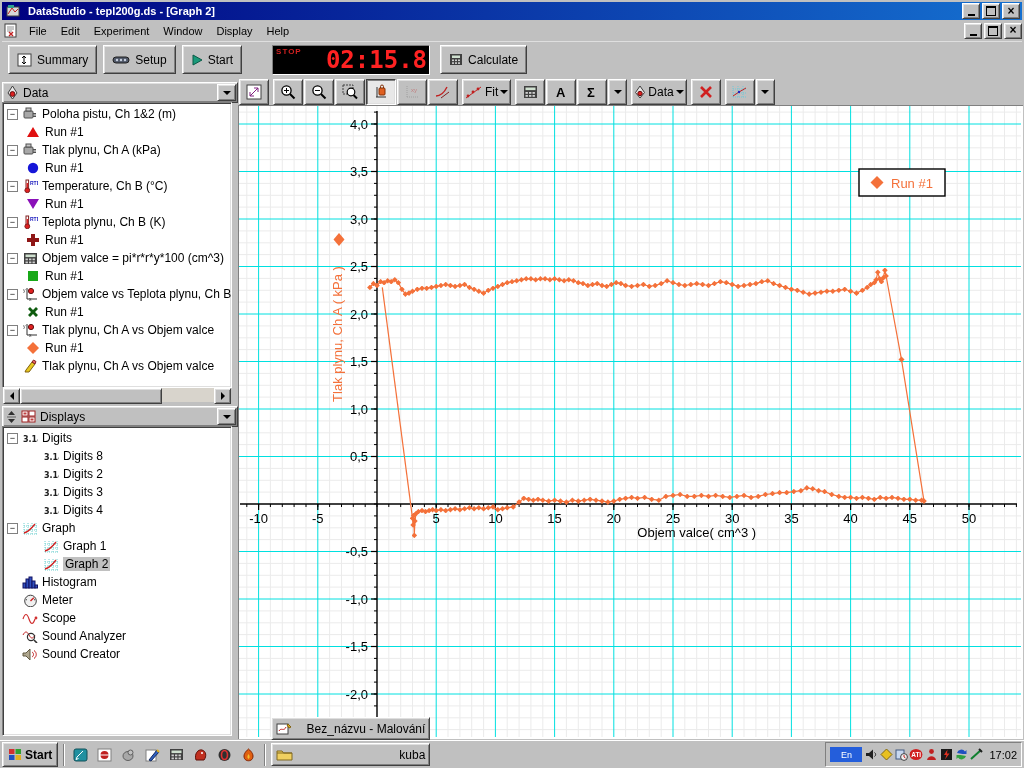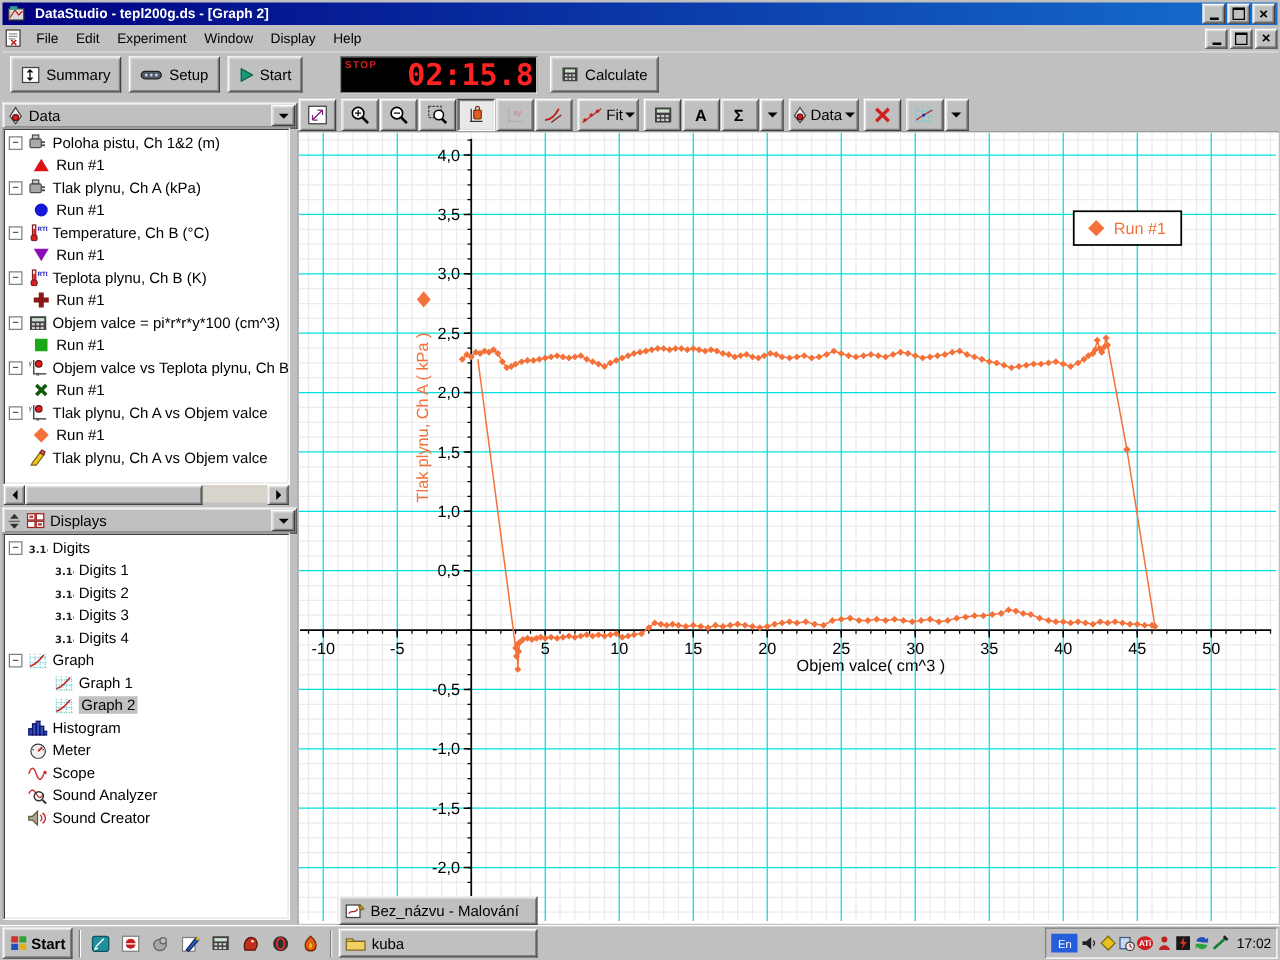--- a/index.html
+++ b/index.html
@@ -3,21 +3,21 @@
 <meta charset="utf-8">
 <style>
   html,body{margin:0;padding:0;}
   body{width:1024px;height:768px;overflow:hidden;background:#c0c0c0;
        font-family:"Liberation Sans","DejaVu Sans",sans-serif;font-size:11px;color:#000;
        -webkit-font-smoothing:none;}
   #app{position:absolute;left:0;top:0;width:1024px;height:768px;}
   .abs{position:absolute;}
   
   .raised{background:#c0c0c0;border:1px solid;border-color:#ffffff #404040 #404040 #ffffff;
-          box-shadow:inset 1px 1px 0 #dfdfdf, inset -1px -1px 0 #808080;}
+          box-shadow:inset 1px 1px 0 #dfdfdf, inset -1px -1px 0 #808080;justify-content:space-between;}
   .pressed{background:#d8d8d8;border:1px solid;border-color:#404040 #ffffff #ffffff #404040;
           box-shadow:inset 1px 1px 0 #808080, inset -1px -1px 0 #dfdfdf;}
   .sunken{background:#fff;border:1px solid;border-color:#808080 #ffffff #ffffff #808080;
           box-shadow:inset 1px 1px 0 #404040, inset -1px -1px 0 #dfdfdf;}
   
   #titlebar{left:2px;top:2px;width:1020px;height:18px;background:linear-gradient(90deg,#000080,#1570d0);
             display:flex;align-items:center;padding:0 2px;box-sizing:border-box;}
   #titlebar .title{color:#fff;font-weight:bold;font-size:11px;margin-left:4px;flex:1;white-space:nowrap;}
   .winbtn{width:16px;height:14px;margin-left:2px;display:inline-flex;align-items:center;justify-content:center;
           font-size:10px;font-weight:bold;line-height:1;position:relative;}
@@ -78,21 +78,21 @@
   #taskbar{left:0;top:740px;width:1024px;height:28px;background:#c0c0c0;border-top:1px solid #fff;
            display:flex;align-items:center;padding:0 2px;box-sizing:border-box;gap:3px;}
   #startbtn{height:23px;display:inline-flex;align-items:center;gap:3px;padding:0 5px;font-weight:bold;font-size:12px;}
   .tb-sep{width:1px;height:22px;background:#808080;border-right:1px solid #fff;margin:0 2px;}
   .ql{width:21px;height:21px;display:inline-flex;align-items:center;justify-content:center;}
   .task{height:23px;width:159px;display:inline-flex;align-items:center;gap:4px;padding:0 4px;font-size:12px;
         white-space:nowrap;overflow:hidden;box-sizing:border-box;}
   .task.active{font-weight:bold;background:#e4e4e4;}
   #tray{height:23px;margin-left:auto;display:inline-flex;align-items:center;gap:2px;padding:0 4px;
         border:1px solid;border-color:#808080 #fff #fff #808080;}
-  #tray .lang{width:21px;height:15px;background:#245edb;color:#fff;font-size:9px;font-weight:normal;
+  #tray .lang{width:32px;height:15px;background:#245edb;color:#fff;font-size:9px;font-weight:normal;
               display:inline-flex;align-items:center;justify-content:center;}
   #tray .clock{font-size:11px;margin-left:4px;}
   .tico{width:14px;height:14px;display:inline-flex;align-items:center;justify-content:center;}
   svg{display:block;}
 </style>
 </head>
 <body>
 
 <div id="app">
 
@@ -555,21 +555,21 @@
             </svg>
           </span>
           <span class="tlabel">Digits</span>
         </div>
         <div class="trow child2">
           <span class="ticon">
             <svg width="18" height="11">
               <text x="1" y="9" font-size="8" font-weight="bold" fill="#202020" font-family="DejaVu Sans">3.14</text>
             </svg>
           </span>
-          <span class="tlabel">Digits 1</span>
+          <span class="tlabel">Digits 8</span>
         </div>
         <div class="trow child2">
           <span class="ticon">
             <svg width="18" height="11">
               <text x="1" y="9" font-size="8" font-weight="bold" fill="#202020" font-family="DejaVu Sans">3.14</text>
             </svg>
           </span>
           <span class="tlabel">Digits 2</span>
         </div>
         <div class="trow child2">

